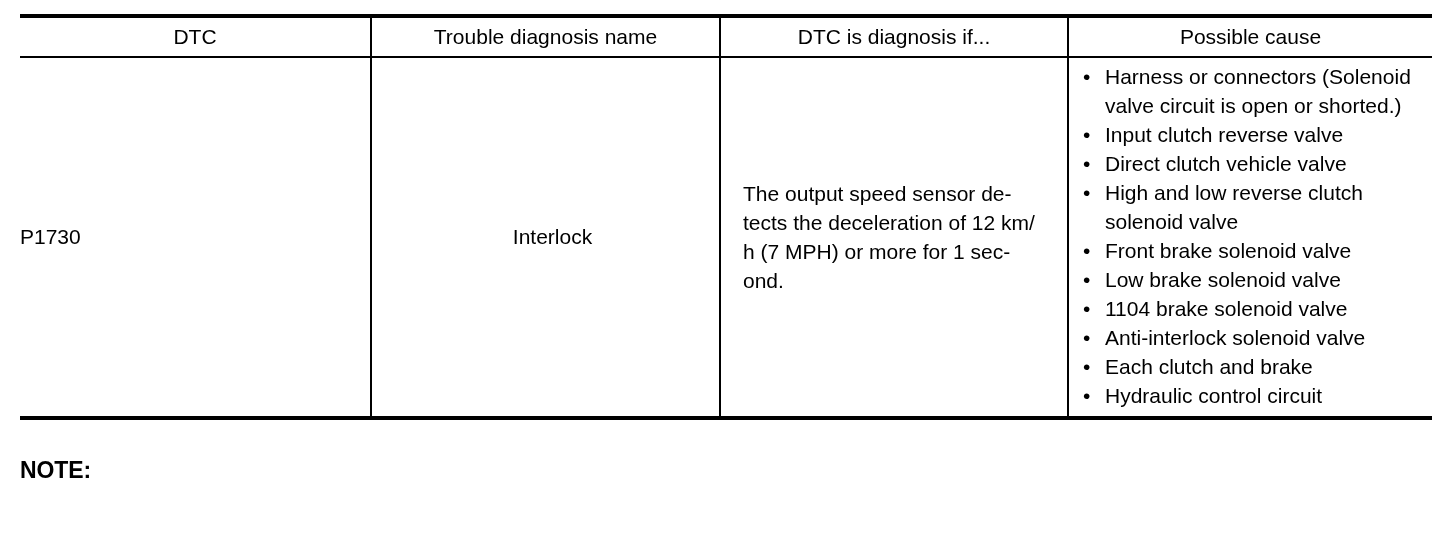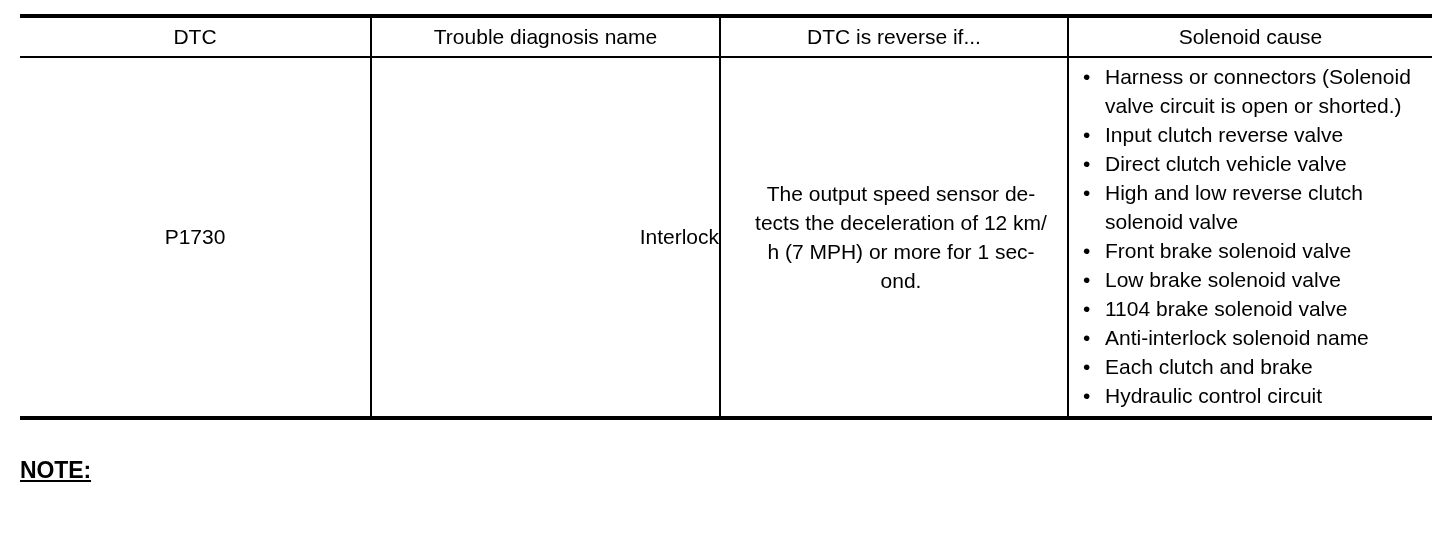--- a/index.html
+++ b/index.html
@@ -49,30 +49,30 @@
 
   tbody td {
     border-bottom: 4px solid #000;
     vertical-align: middle;
     padding: 0;
   }
   tbody td.vsep { border-left: 2px solid #000; }
 
   .cell-dtc {
     font-size: 21px;
-    text-align: center;
+    text-align: left;
   }
   .cell-name {
     font-size: 21px;
-    text-align: right;
+    text-align: center;
     padding-left: 14px;
   }
   .cell-detect {
     font-size: 21px;
-    text-align: center;
+    text-align: left;
     padding: 0 8px 0 22px;
     line-height: 29px;
   }
   .cell-detect .detect-line { white-space: pre; }
 
   .cell-cause {
     vertical-align: top;
     padding: 0;
   }
   .cause-list {
@@ -98,42 +98,41 @@
   
   .note {
     position: absolute;
     left: 20px;
     top: 455px;
     width: 1420px;
     font-weight: bold;
     font-size: 23px;
     line-height: 30px;
     letter-spacing: -0.1px;
-    text-decoration: underline;
   }
   .note div { white-space: pre; }
 </style>
 </head>
 <body>
 
 <div class="page">
 
   <table class="dtc-table">
     <colgroup>
       <col class="col-dtc">
       <col class="col-name">
       <col class="col-detect">
       <col class="col-cause">
     </colgroup>
     <thead>
       <tr>
         <th>DTC</th>
         <th class="vsep">Trouble diagnosis name</th>
-        <th class="vsep">DTC is reverse if...</th>
-        <th class="vsep">Solenoid cause</th>
+        <th class="vsep">DTC is diagnosis if...</th>
+        <th class="vsep">Possible cause</th>
       </tr>
     </thead>
     <tbody>
       <tr>
         <td class="cell-dtc">P1730</td>
         <td class="vsep cell-name">Interlock</td>
         <td class="vsep cell-detect">
           <div class="detect-line">The output speed sensor de-</div>
           <div class="detect-line">tects the deceleration of 12 km/</div>
           <div class="detect-line">h (7 MPH) or more for 1 sec-</div>
@@ -141,21 +140,21 @@
         </td>
         <td class="vsep cell-cause">
           <ul class="cause-list">
             <li><span class="bullet">•</span><span>Harness or connectors (Solenoid valve circuit is open or shorted.)</span></li>
             <li><span class="bullet">•</span><span>Input clutch reverse valve</span></li>
             <li><span class="bullet">•</span><span>Direct clutch vehicle valve</span></li>
             <li><span class="bullet">•</span><span>High and low reverse clutch solenoid valve</span></li>
             <li><span class="bullet">•</span><span>Front brake solenoid valve</span></li>
             <li><span class="bullet">•</span><span>Low brake solenoid valve</span></li>
             <li><span class="bullet">•</span><span>1104 brake solenoid valve</span></li>
-            <li><span class="bullet">•</span><span>Anti-interlock solenoid name</span></li>
+            <li><span class="bullet">•</span><span>Anti-interlock solenoid valve</span></li>
             <li><span class="bullet">•</span><span>Each clutch and brake</span></li>
             <li><span class="bullet">•</span><span>Hydraulic control circuit</span></li>
           </ul>
         </td>
       </tr>
     </tbody>
   </table>
 
   <div class="note">
     <div>NOTE:</div>

